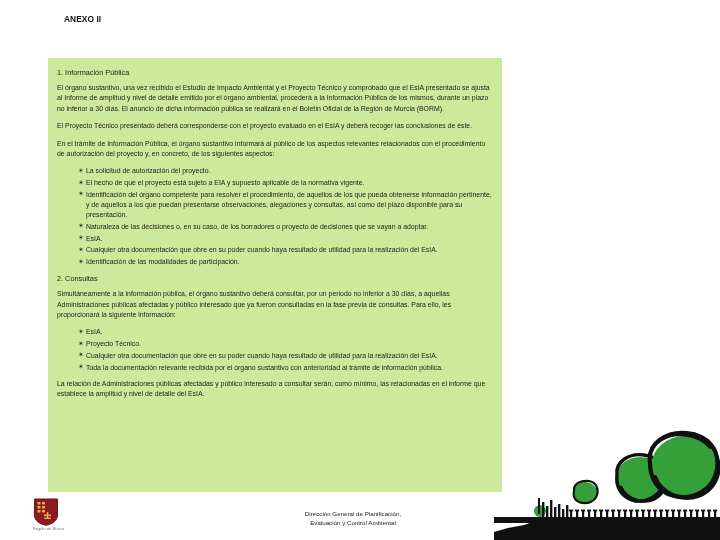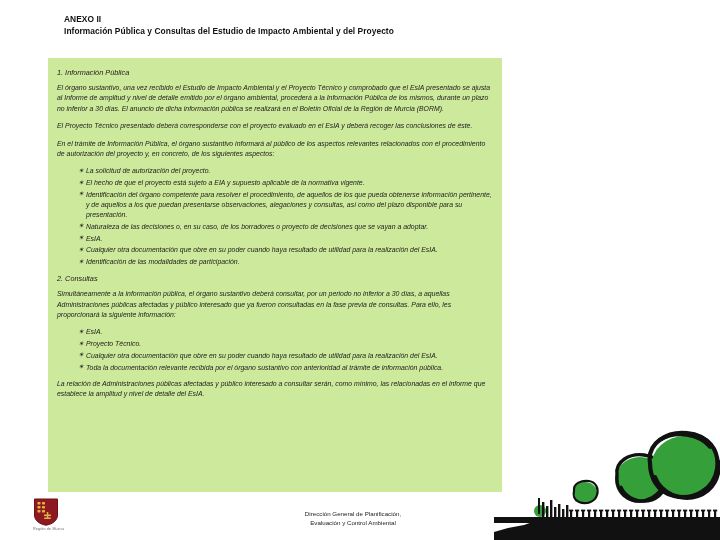--- a/index.html
+++ b/index.html
@@ -41,21 +41,20 @@
   
   .panel {
     position: absolute;
     left: 48px;
     top: 58px;
     width: 454px;
     height: 434px;
     background: #cde99b;
     padding: 8px;
     box-sizing: border-box;
-    font-style: italic;
   }
 
   .panel-inner {
     position: absolute;
     left: 9px;
     top: 9px;
     right: 9px;
     font-size: 6.9px;
     line-height: 10.4px;
     color: #1c1c1c;
@@ -142,21 +141,20 @@
     height: 42px;
   }
 </style>
 </head>
 <body>
 
 <div id="slide">
 
   <div class="heading">
     <div>ANEXO II</div>
-    <div>Información Pública y Consultas del Estudio de Impacto Ambiental y del Proyecto</div>
   </div>
 
   <div class="panel">
     <div class="panel-inner">
 
       <div class="sec-title">1. Información Pública</div>
 
       <p class="para">El órgano sustantivo, una vez recibido el Estudio de Impacto Ambiental y el Proyecto Técnico y comprobado que el EsIA presentado se ajusta al Informe de amplitud y nivel de detalle emitido por el órgano ambiental, procederá a la Información Pública de los mismos, durante un plazo no inferior a 30 días. El anuncio de dicha información pública se realizará en el Boletín Oficial de la Región de Murcia (BORM).</p>
       <p class="para">El Proyecto Técnico presentado deberá corresponderse con el proyecto evaluado en el EsIA y deberá recoger las conclusiones de éste.</p>
       <p class="para">En el trámite de Información Pública, el órgano sustantivo informará al público de los aspectos relevantes relacionados con el procedimiento de autorización del proyecto y, en concreto, de los siguientes aspectos:</p>

